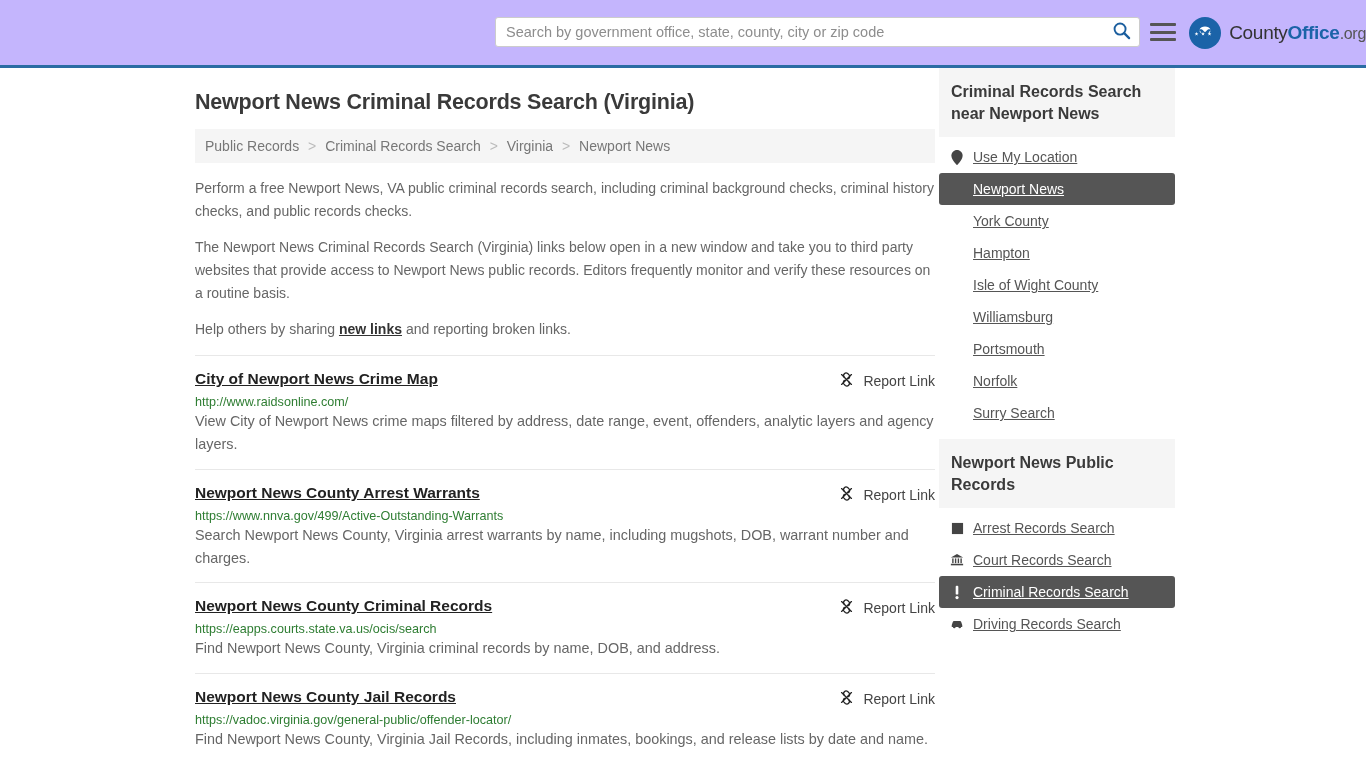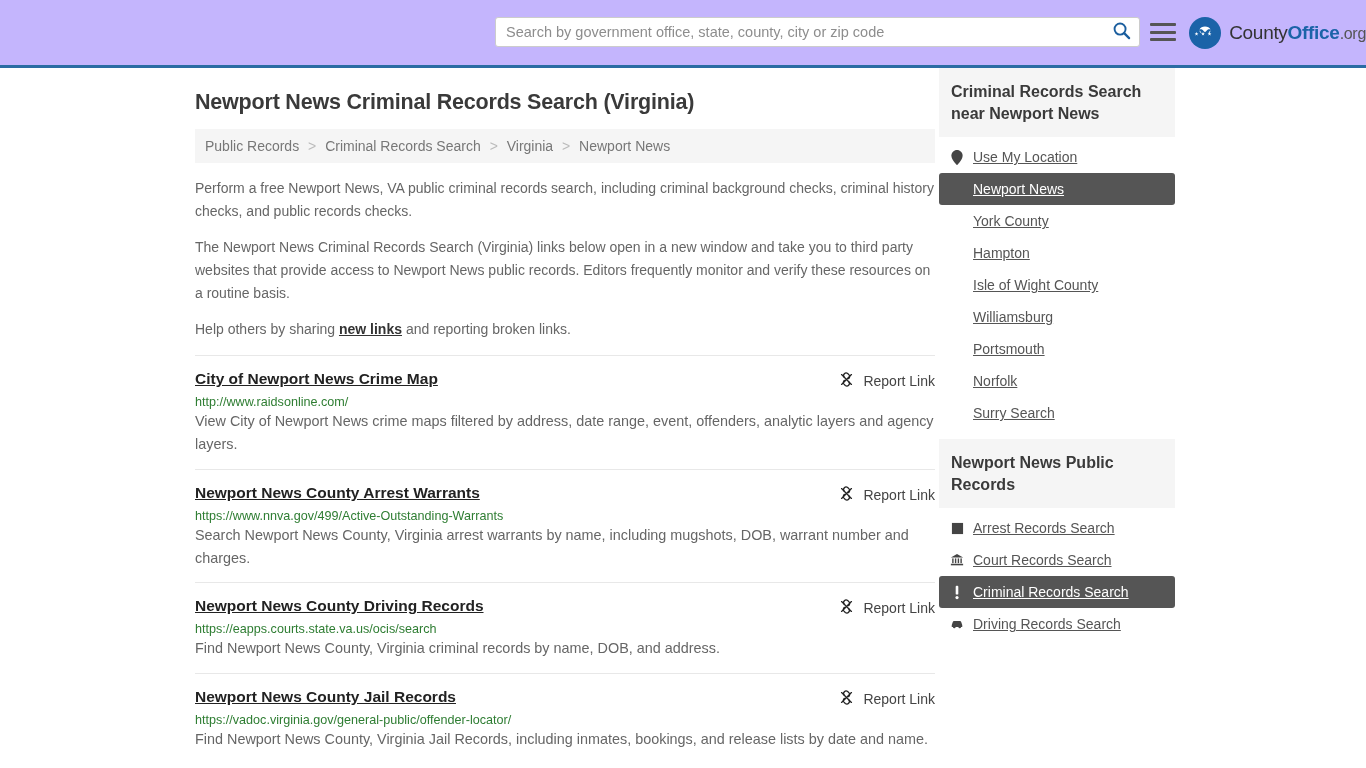--- a/index.html
+++ b/index.html
@@ -304,21 +304,21 @@
         </span>
         <span>Report Link</span>
       </span>
     </div>
     <div class="listing-url">https://www.nnva.gov/499/Active-Outstanding-Warrants</div>
     <p class="listing-desc">Search Newport News County, Virginia arrest warrants by name, including mugshots, DOB, warrant number and charges.</p>
   </div>
 
   <div class="listing">
     <div class="listing-head">
-      <a class="listing-title" href="#">Newport News County Driving Records</a>
+      <a class="listing-title" href="#">Newport News County Criminal Records</a>
       <span class="report-link">
         <span>
           <svg width="17" height="17" viewBox="0 0 20 20" aria-hidden="true">
             <path d="M7.2 7.2 A3 3 0 0 1 11.4 3 L13 4.6 A3 3 0 0 1 12.4 9" fill="none" stroke="#222" stroke-width="1.5" stroke-linecap="round"></path>
             <path d="M12.8 12.8 A3 3 0 0 1 8.6 17 L7 15.4 A3 3 0 0 1 7.6 11" fill="none" stroke="#222" stroke-width="1.5" stroke-linecap="round"></path>
             <path d="M4.2 4.2 L15.8 15.8" stroke="#222" stroke-width="1.5" stroke-linecap="round"></path>
             <path d="M15.8 4.2 L4.2 15.8" stroke="#222" stroke-width="1.5" stroke-linecap="round"></path>
           </svg>
         </span>
         <span>Report Link</span>

